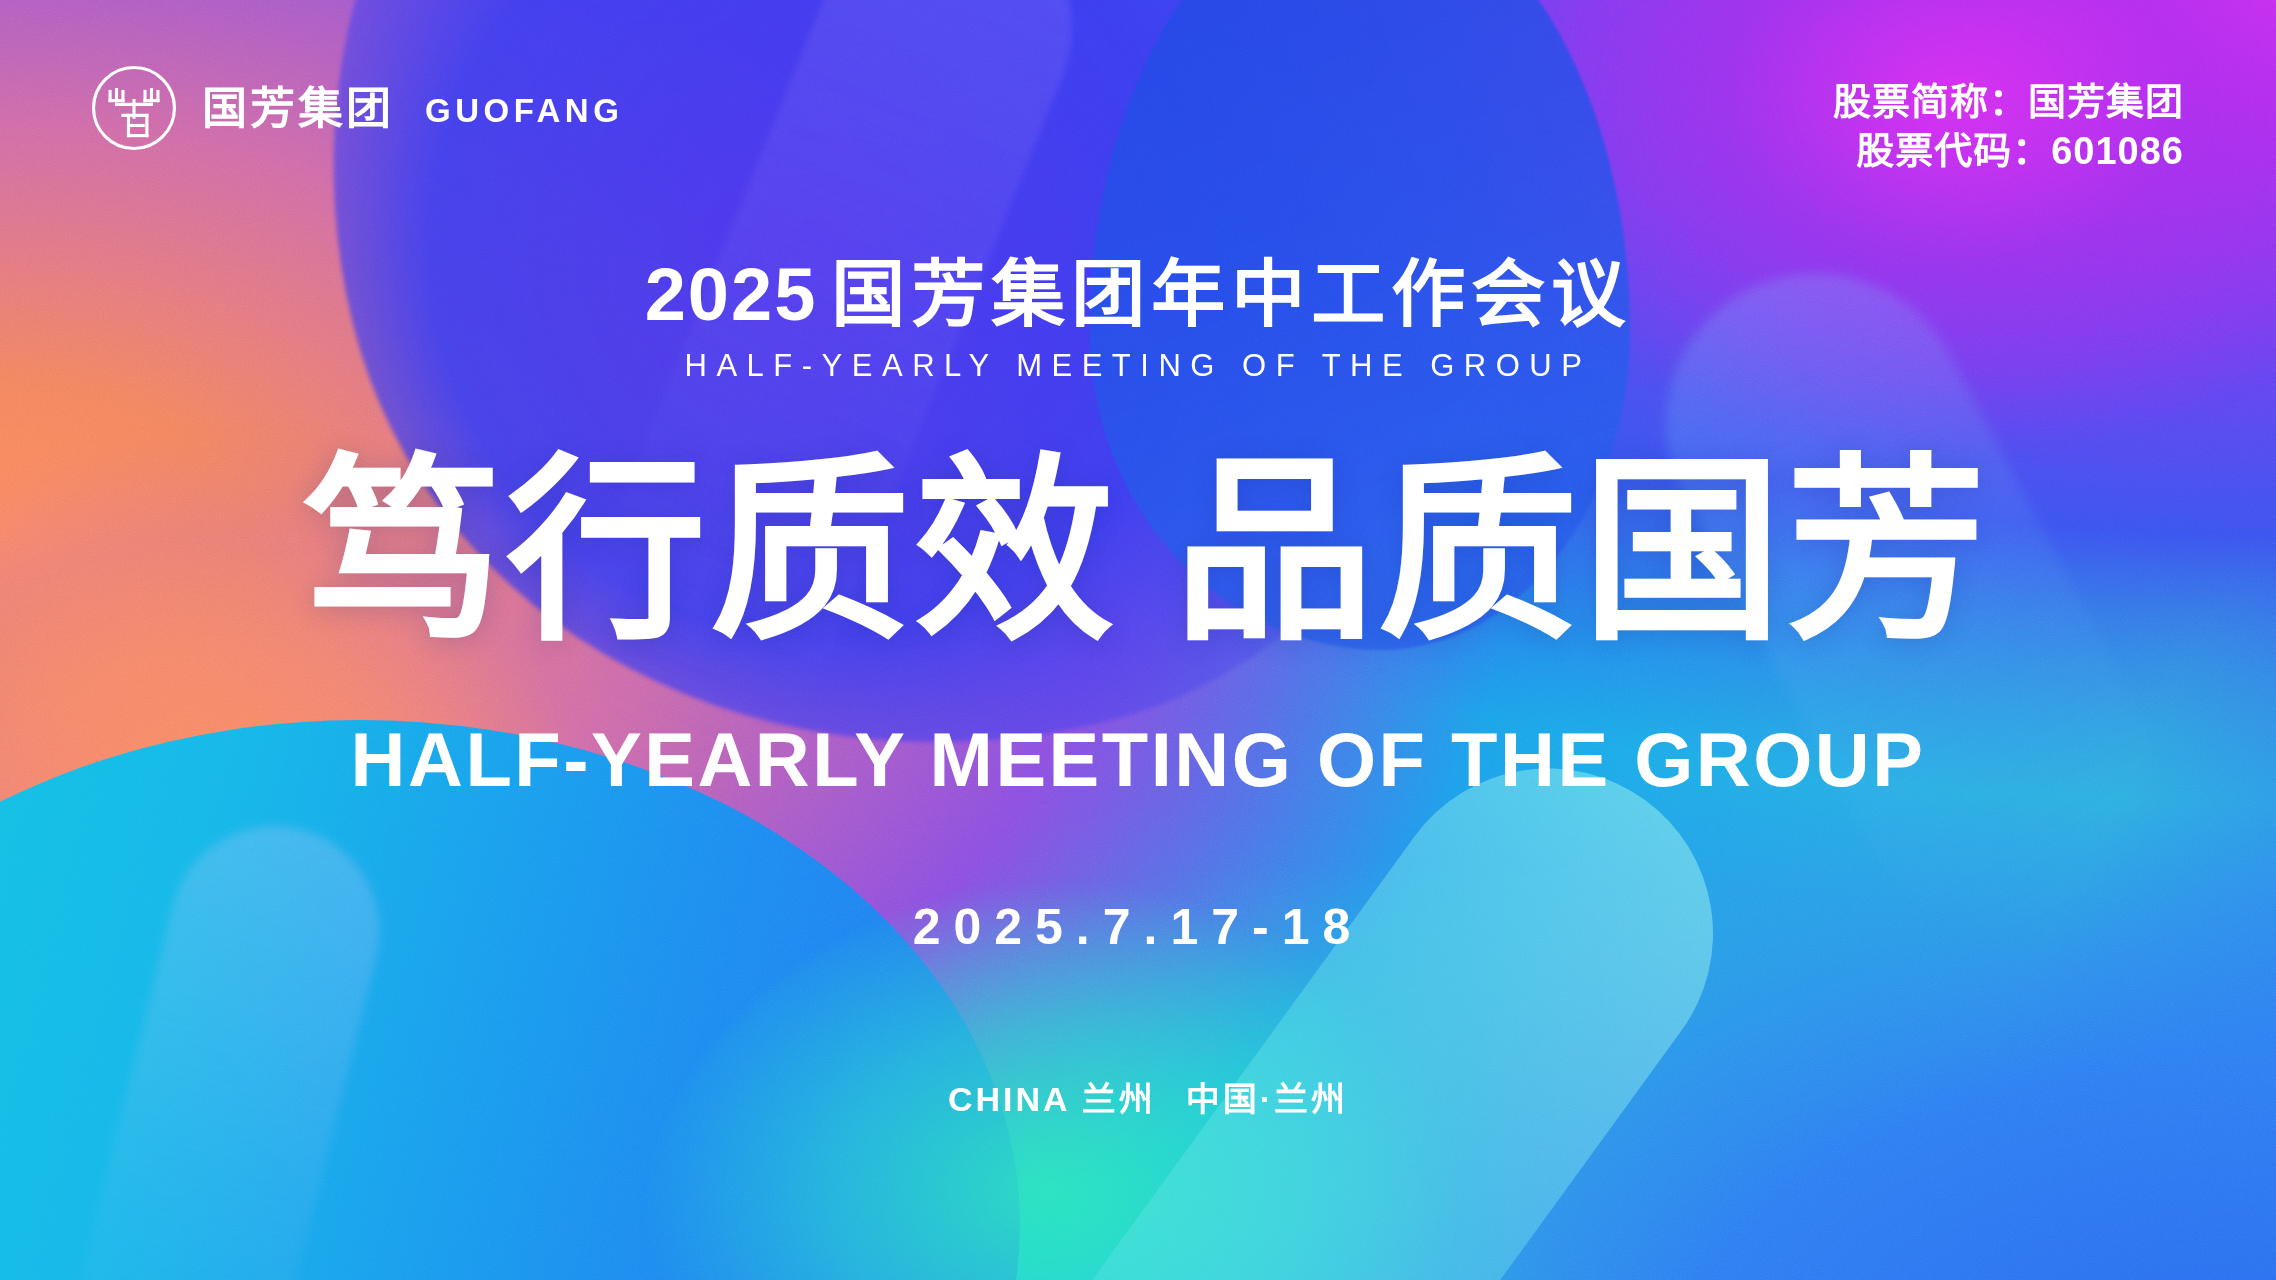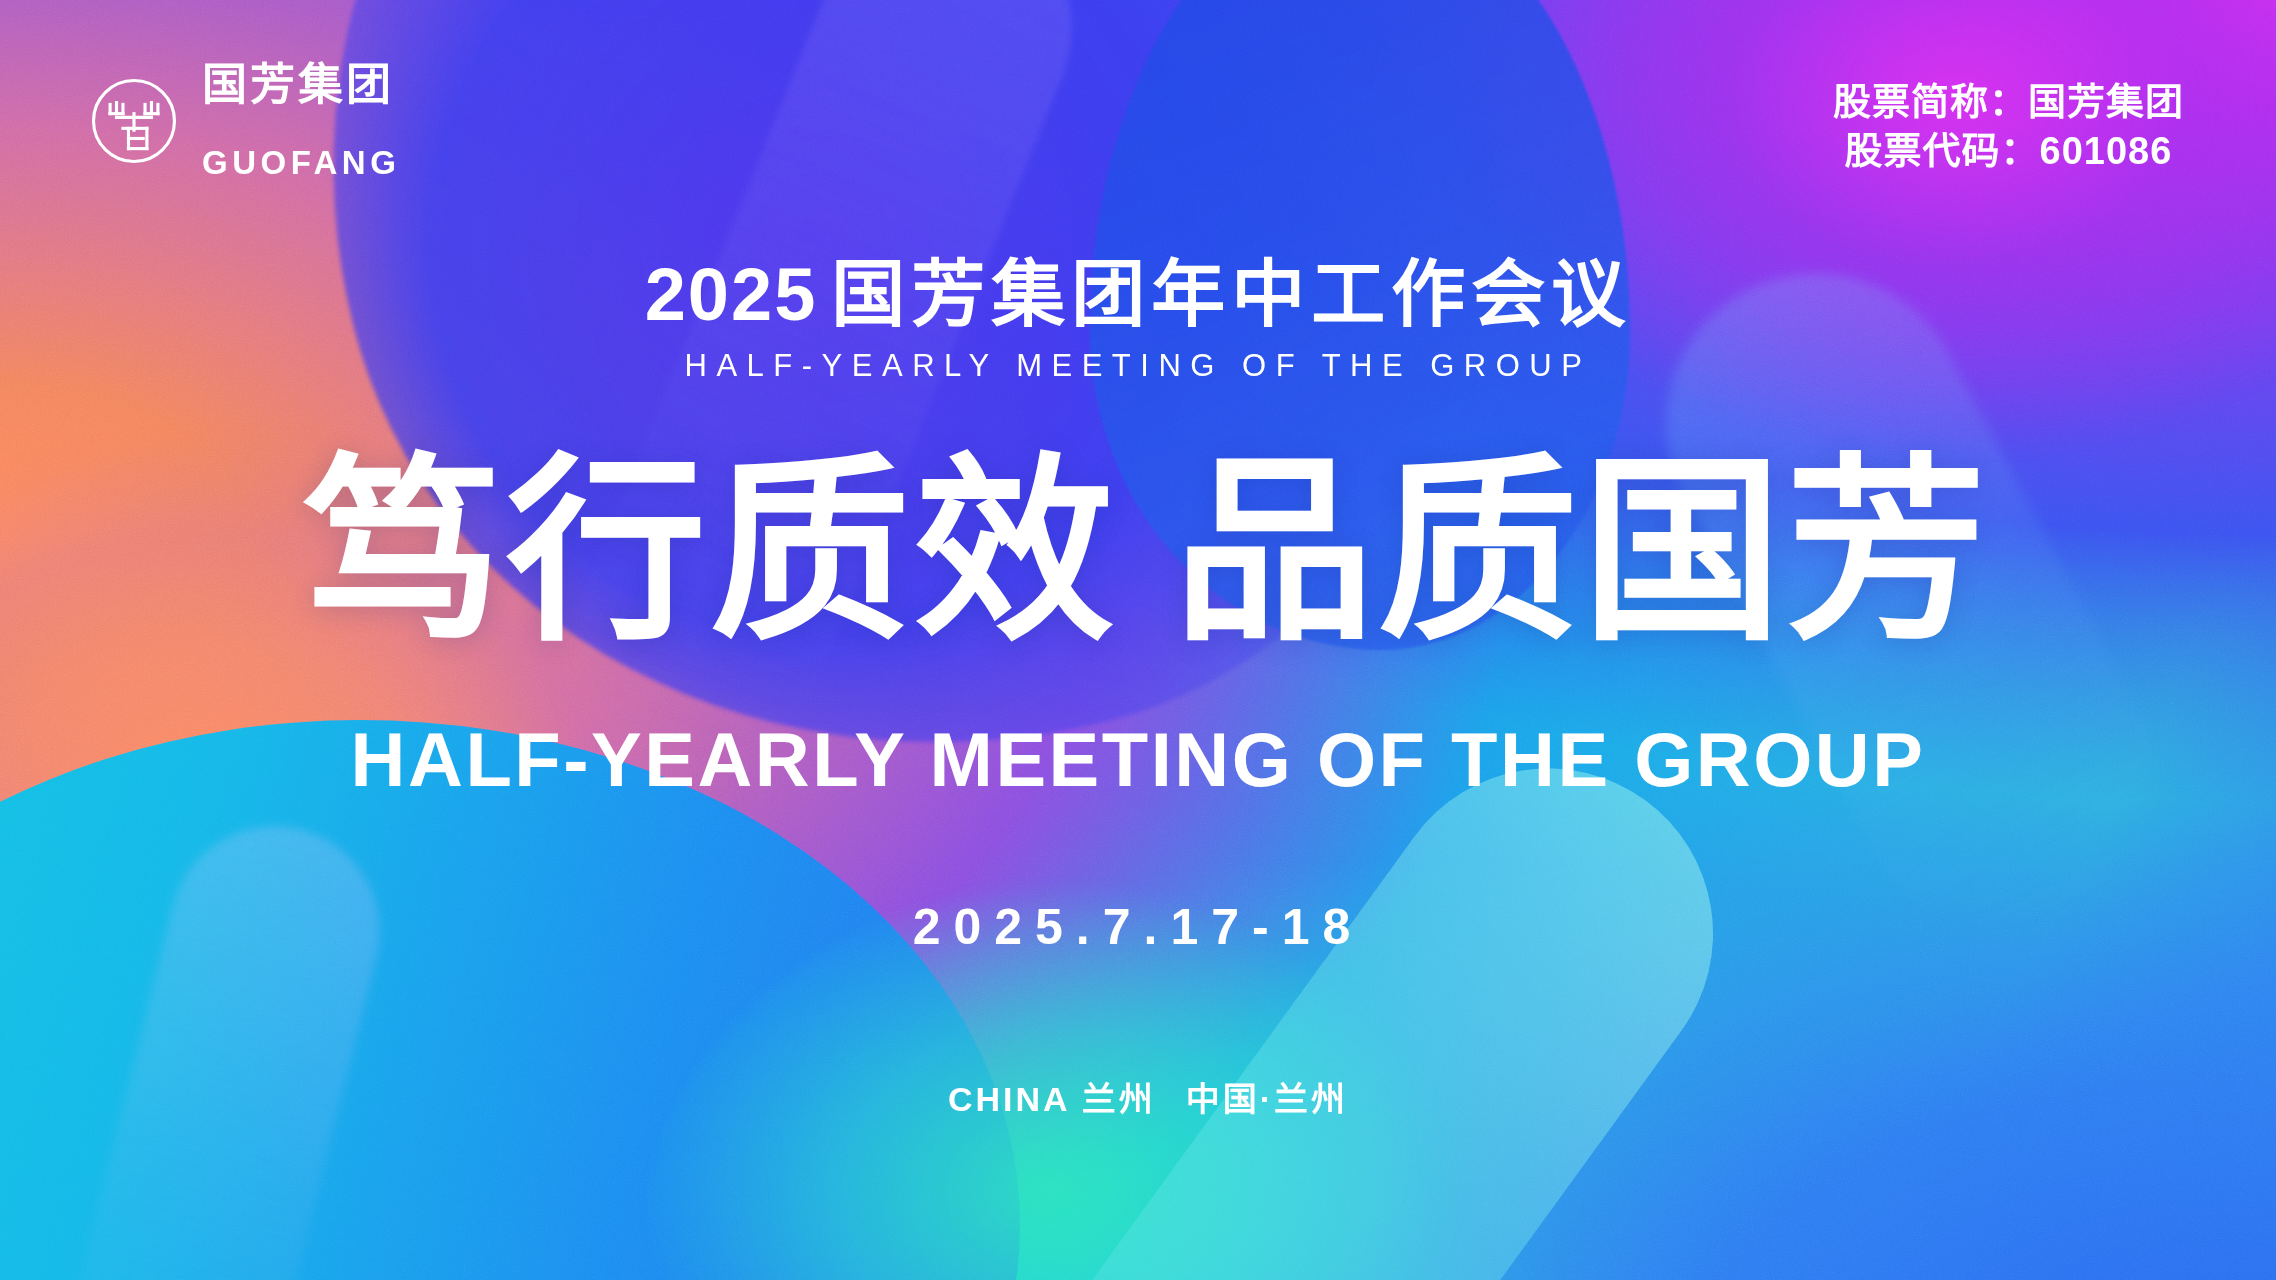--- a/index.html
+++ b/index.html
@@ -177,21 +177,21 @@
   
   .logo-lockup {
     position: absolute;
     left: 88px;
     top: 62px;
     display: flex;
     align-items: center;
     gap: 22px;
   }
   .logo-mark { width: 92px; height: 92px; display: block; }
-  .logo-words { display: flex; flex-direction: column; line-height: 1; gap: 31px; }
+  .logo-words { display: flex; flex-direction: row; line-height: 1; gap: 31px; }
   .logo-cn {
     font-size: 45px;
     font-weight: 700;
     letter-spacing: 3px;
     color: #ffffff;
     font-family: "Liberation Sans", "DejaVu Sans", sans-serif;
   }
   .logo-en {
     margin-top: 8px;
     font-size: 33px;
@@ -199,21 +199,21 @@
     letter-spacing: 4.5px;
     color: #ffffff;
     font-family: "Liberation Sans", "DejaVu Sans", sans-serif;
   }
 
   
   .stock-info {
     position: absolute;
     right: 92px;
     top: 78px;
-    text-align: center;
+    text-align: right;
     font-size: 38px;
     font-weight: 700;
     line-height: 1.30;
     letter-spacing: 1px;
     white-space: nowrap;
   }
 
   
   .event-title-block {
     position: absolute;

